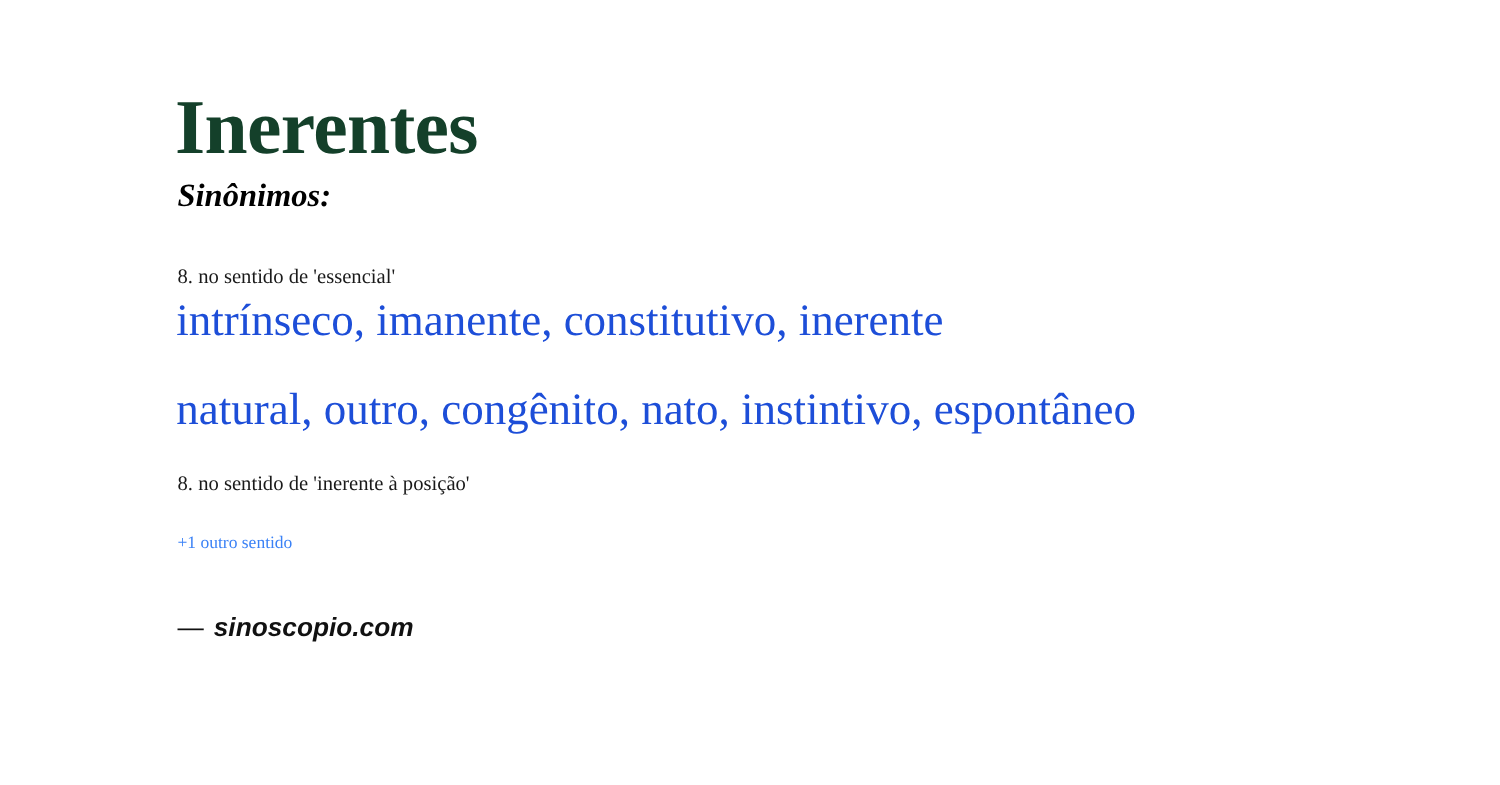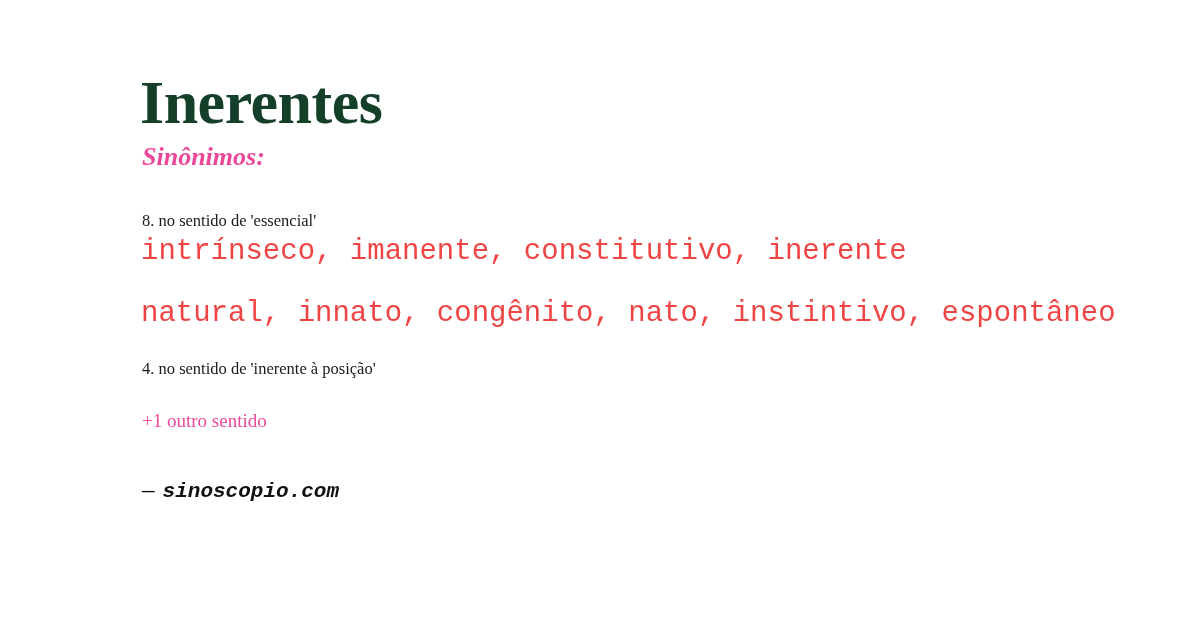--- a/index.html
+++ b/index.html
@@ -28,51 +28,51 @@
     line-height: 1.1;
     letter-spacing: -0.5px;
     margin: 0;
     padding-top: 8px;
   }
   .subtitle {
     font-family: "Liberation Serif", serif;
     font-size: 26px;
     font-weight: bold;
     font-style: italic;
-    color: #ec4899;
+    color: #000000;
     margin: 6px 0 0 2px;
   }
   .senses {
     margin-top: 38px;
   }
   .sense {
     margin-bottom: 26px;
   }
   .sense-label {
     font-family: "Liberation Serif", serif;
     font-size: 16.5px;
     color: #1a1a1a;
     margin: 0 0 2px 2px;
     line-height: 1.3;
   }
   .sense-words {
-    font-family: Liberation Mono, monospace;
-    font-size: 29px;
-    color: #ef4444;
+    font-family: Liberation Serif, serif;
+    font-size: 36px;
+    color: #1d4ed8;
     line-height: 1.25;
     margin: 0 0 0 1px;
   }
   .more {
     font-family: "Liberation Serif", serif;
-    font-size: 19px;
-    color: #ec4899;
+    font-size: 14px;
+    color: #3b82f6;
     margin: 30px 0 0 2px;
   }
   .source {
-    font-family: Liberation Mono, monospace;
+    font-family: Liberation Sans, sans-serif;
     font-size: 21px;
     font-style: italic;
     font-weight: bold;
     color: #111111;
     margin: 48px 0 0 2px;
   }
   .source .dash {
     font-style: normal;
     font-weight: normal;
     margin-right: 8px;
@@ -88,25 +88,25 @@
   <div class="subtitle">Sinônimos:</div>
 
   <div class="senses">
 
     <div class="sense">
       <div class="sense-label">8. no sentido de 'essencial'</div>
       <div class="sense-words">intrínseco, imanente, constitutivo, inerente</div>
     </div>
 
     <div class="sense">
-      <div class="sense-words">natural, innato, congênito, nato, instintivo, espontâneo</div>
+      <div class="sense-words">natural, outro, congênito, nato, instintivo, espontâneo</div>
     </div>
 
     <div class="sense">
-      <div class="sense-label">4. no sentido de 'inerente à posição'</div>
+      <div class="sense-label">8. no sentido de 'inerente à posição'</div>
     </div>
 
   </div>
 
   <div class="more">+1 outro sentido</div>
 
   <div class="source">
     <span class="dash">—</span><span>sinoscopio.com</span>
   </div>
 

